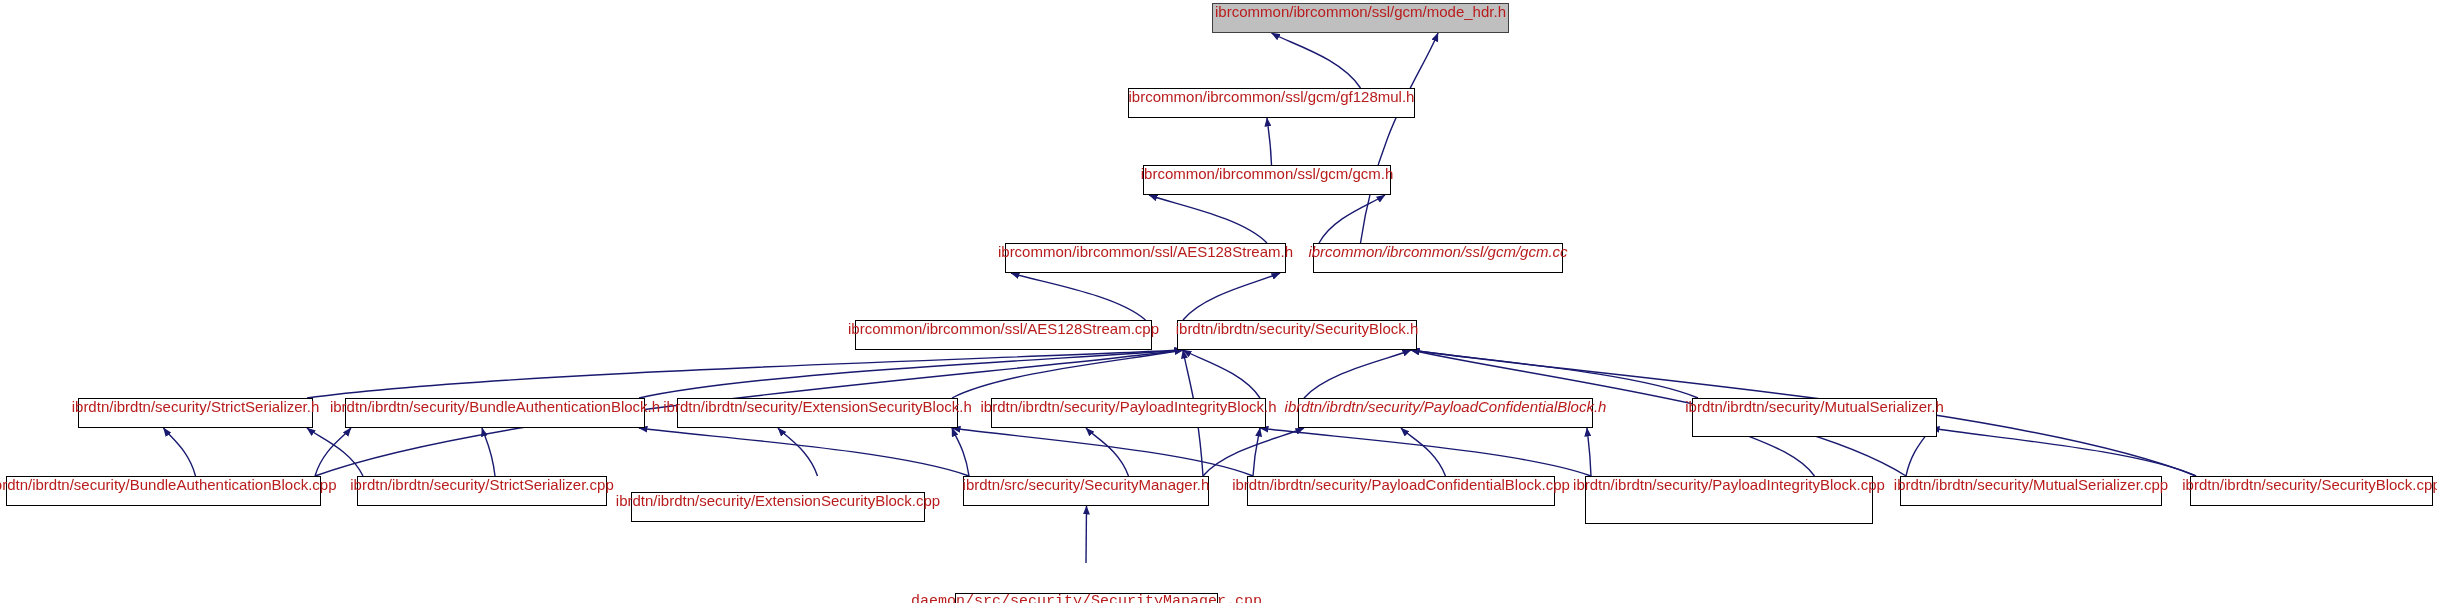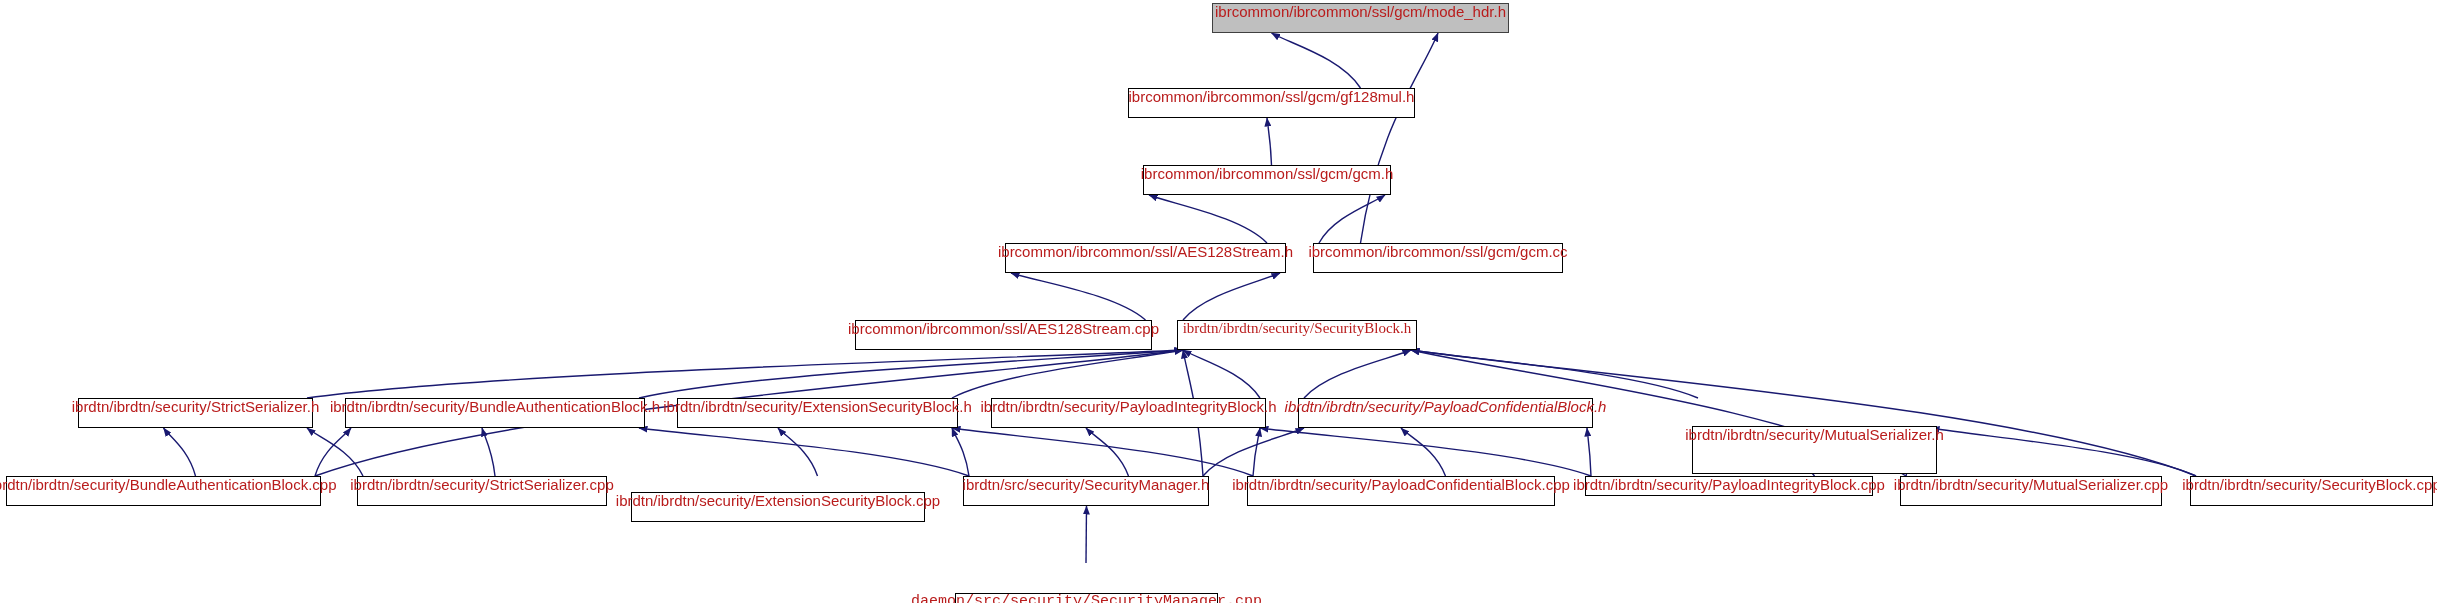--- a/index.html
+++ b/index.html
@@ -98,66 +98,66 @@
   <div id="node-layer">
       <div class="node root" style="left: 1212px; top: 3px; width: 297px; height: 30px;">
         <span class="node-label">ibrcommon/ibrcommon/ssl/gcm/mode_hdr.h</span>
       </div>
       <div class="node" style="left: 1128px; top: 88px; width: 287px; height: 30px;">
         <span class="node-label">ibrcommon/ibrcommon/ssl/gcm/gf128mul.h</span>
       </div>
       <div class="node" style="left: 1143px; top: 165px; width: 248px; height: 30px;">
         <span class="node-label">ibrcommon/ibrcommon/ssl/gcm/gcm.h</span>
       </div>
-      <div class="node" style="left: 1313px; top: 243px; width: 250px; height: 30px;">
+      <div class="node" style="left: 1313px; top: 243px; width: 250px; height: 30px; font-style: italic;">
         <span class="node-label">ibrcommon/ibrcommon/ssl/gcm/gcm.cc</span>
       </div>
       <div class="node" style="left: 1005px; top: 243px; width: 281px; height: 30px;">
         <span class="node-label">ibrcommon/ibrcommon/ssl/AES128Stream.h</span>
       </div>
       <div class="node" style="left: 855px; top: 320px; width: 297px; height: 30px;">
         <span class="node-label">ibrcommon/ibrcommon/ssl/AES128Stream.cpp</span>
       </div>
-      <div class="node" style="left: 1177px; top: 320px; width: 240px; height: 30px; font-family: Liberation Serif, serif;">
+      <div class="node" style="left: 1177px; top: 320px; width: 240px; height: 30px;">
         <span class="node-label">ibrdtn/ibrdtn/security/SecurityBlock.h</span>
       </div>
       <div class="node" style="left: 78px; top: 398px; width: 235px; height: 30px;">
         <span class="node-label">ibrdtn/ibrdtn/security/StrictSerializer.h</span>
       </div>
       <div class="node" style="left: 345px; top: 398px; width: 300px; height: 30px;">
         <span class="node-label">ibrdtn/ibrdtn/security/BundleAuthenticationBlock.h</span>
       </div>
       <div class="node" style="left: 677px; top: 398px; width: 281px; height: 30px;">
         <span class="node-label">ibrdtn/ibrdtn/security/ExtensionSecurityBlock.h</span>
       </div>
       <div class="node" style="left: 991px; top: 398px; width: 275px; height: 30px;">
         <span class="node-label">ibrdtn/ibrdtn/security/PayloadIntegrityBlock.h</span>
       </div>
       <div class="node" style="left: 1298px; top: 398px; width: 295px; height: 30px; font-style: italic;">
         <span class="node-label">ibrdtn/ibrdtn/security/PayloadConfidentialBlock.h</span>
       </div>
-      <div class="node" style="left: 1692px; top: 398px; width: 245px; height: 48px; margin-top: 28px;">
+      <div class="node" style="left: 1692px; top: 398px; width: 245px; height: 39px;">
         <span class="node-label">ibrdtn/ibrdtn/security/MutualSerializer.h</span>
       </div>
       <div class="node" style="left: 6px; top: 476px; width: 315px; height: 30px;">
         <span class="node-label">ibrdtn/ibrdtn/security/BundleAuthenticationBlock.cpp</span>
       </div>
       <div class="node" style="left: 357px; top: 476px; width: 250px; height: 30px;">
         <span class="node-label">ibrdtn/ibrdtn/security/StrictSerializer.cpp</span>
       </div>
       <div class="node" style="left: 631px; top: 476px; width: 294px; height: 30px; margin-top: 16px;">
         <span class="node-label">ibrdtn/ibrdtn/security/ExtensionSecurityBlock.cpp</span>
       </div>
       <div class="node" style="left: 963px; top: 476px; width: 246px; height: 30px;">
         <span class="node-label">ibrdtn/src/security/SecurityManager.h</span>
       </div>
       <div class="node" style="left: 1247px; top: 476px; width: 308px; height: 30px;">
         <span class="node-label">ibrdtn/ibrdtn/security/PayloadConfidentialBlock.cpp</span>
       </div>
-      <div class="node" style="left: 1585px; top: 476px; width: 288px; height: 20px;">
+      <div class="node" style="left: 1585px; top: 476px; width: 288px; height: 48px;">
         <span class="node-label">ibrdtn/ibrdtn/security/PayloadIntegrityBlock.cpp</span>
       </div>
       <div class="node" style="left: 1900px; top: 476px; width: 262px; height: 30px;">
         <span class="node-label">ibrdtn/ibrdtn/security/MutualSerializer.cpp</span>
       </div>
       <div class="node" style="left: 2190px; top: 476px; width: 243px; height: 30px;">
         <span class="node-label">ibrdtn/ibrdtn/security/SecurityBlock.cpp</span>
       </div>
       <div class="node" style="left: 955px; top: 593px; width: 263px; height: 30px; font-family: Liberation Mono, monospace;">
         <span class="node-label">daemon/src/security/SecurityManager.cpp</span>

